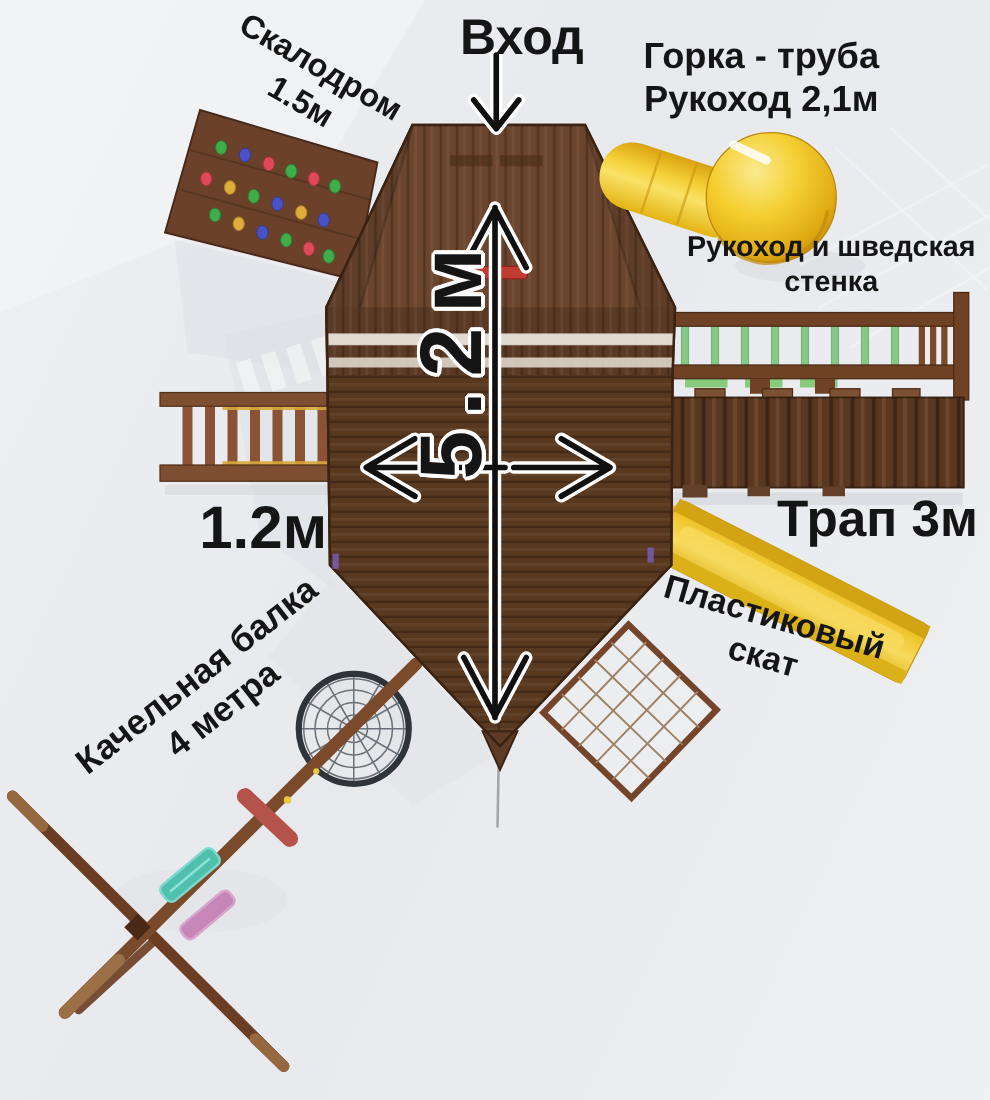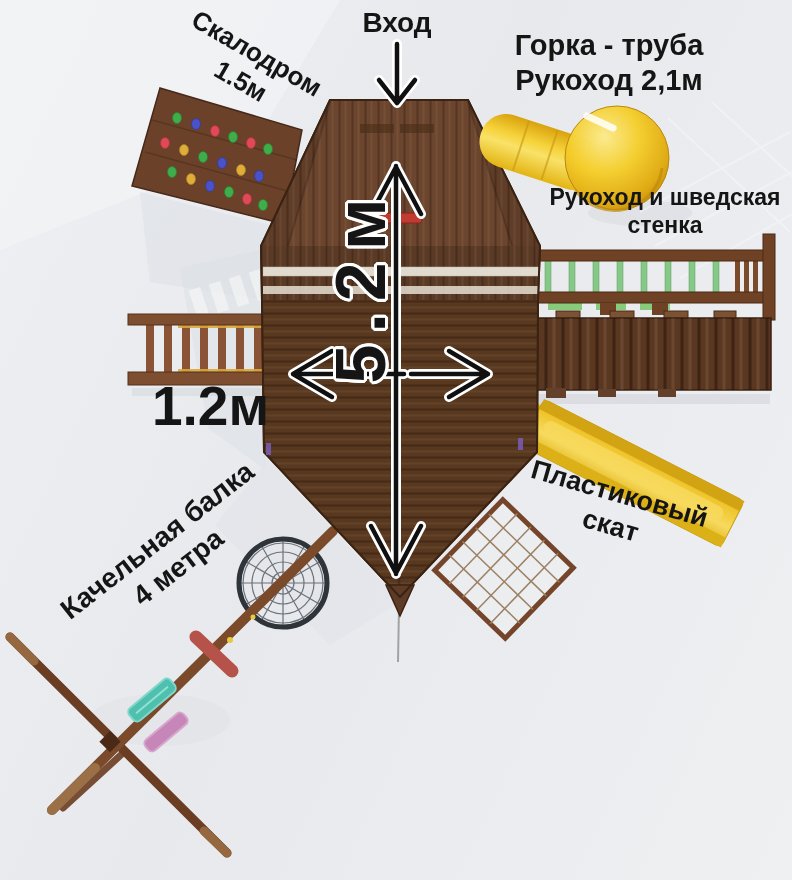--- a/index.html
+++ b/index.html
@@ -8,28 +8,28 @@
   #scene{position:relative;width:792px;height:880px;
          background:linear-gradient(115deg,#eef0f3 0%,#e7e9ed 45%,#eef0f2 100%);}
   #gfx{position:absolute;left:0;top:0;}
   .lbl{position:absolute;color:#151515;font-weight:bold;text-align:center;
        line-height:1.22;white-space:nowrap;}
   .halo{text-shadow:
     -3px 0 0 #fff,3px 0 0 #fff,0 -3px 0 #fff,0 3px 0 #fff,
     -2px -2px 0 #fff,2px -2px 0 #fff,-2px 2px 0 #fff,2px 2px 0 #fff,
     -3px -1px 0 #fff,3px 1px 0 #fff,-1px -3px 0 #fff,1px 3px 0 #fff,
     -3px 1px 0 #fff,3px -1px 0 #fff,1px -3px 0 #fff,-1px 3px 0 #fff;}
-  #lbl-entrance{left:327px;top:6px;width:140px;font-size:28px;}
+  #lbl-entrance{left:327px;top:6px;width:140px;font-size:40px;text-align:right;}
   #lbl-tube{left:478px;top:28px;width:262px;font-size:29px;}
   #lbl-wall{left:146px;top:36px;width:205px;font-size:26px;transform:rotate(30deg);}
   #lbl-monkey{left:534px;top:183px;width:262px;font-size:23px;}
   #lbl-length{left:212px;top:247px;width:290px;height:76px;font-size:70px;
               letter-spacing:12px;transform:rotate(-90deg);}
   #lbl-width{left:382px;top:320px;width:160px;font-size:36px;}
-  #lbl-ladder{left:138px;top:373px;width:145px;font-size:55px;}
+  #lbl-ladder{left:138px;top:394px;width:145px;font-size:48px;}
   #lbl-ramp{left:612px;top:390px;width:180px;font-size:41px;}
   #lbl-slide{left:522px;top:477px;width:186px;font-size:27px;transform:rotate(16deg);}
   #lbl-swing{left:38px;top:520px;width:260px;font-size:28px;transform:rotate(-38deg);}
 </style>
 </head>
 <body>
 
 <div id="scene">
 
 <svg id="gfx" width="792" height="880" viewBox="0 0 792 880">
@@ -323,20 +323,21 @@
 <div class="lbl" id="lbl-monkey">
   <div>Рукоход и шведская</div>
   <div>стенка</div>
 </div>
 
 <div class="lbl halo" id="lbl-length">5.2м</div>
 
 
 <div class="lbl" id="lbl-ladder">1.2м</div>
 
+<div class="lbl" id="lbl-ramp">Трап 3м</div>
 
 <div class="lbl" id="lbl-slide">
   <div>Пластиковый</div>
   <div>скат</div>
 </div>
 
 <div class="lbl" id="lbl-swing">
   <div>Качельная балка</div>
   <div>4 метра</div>
 </div>

